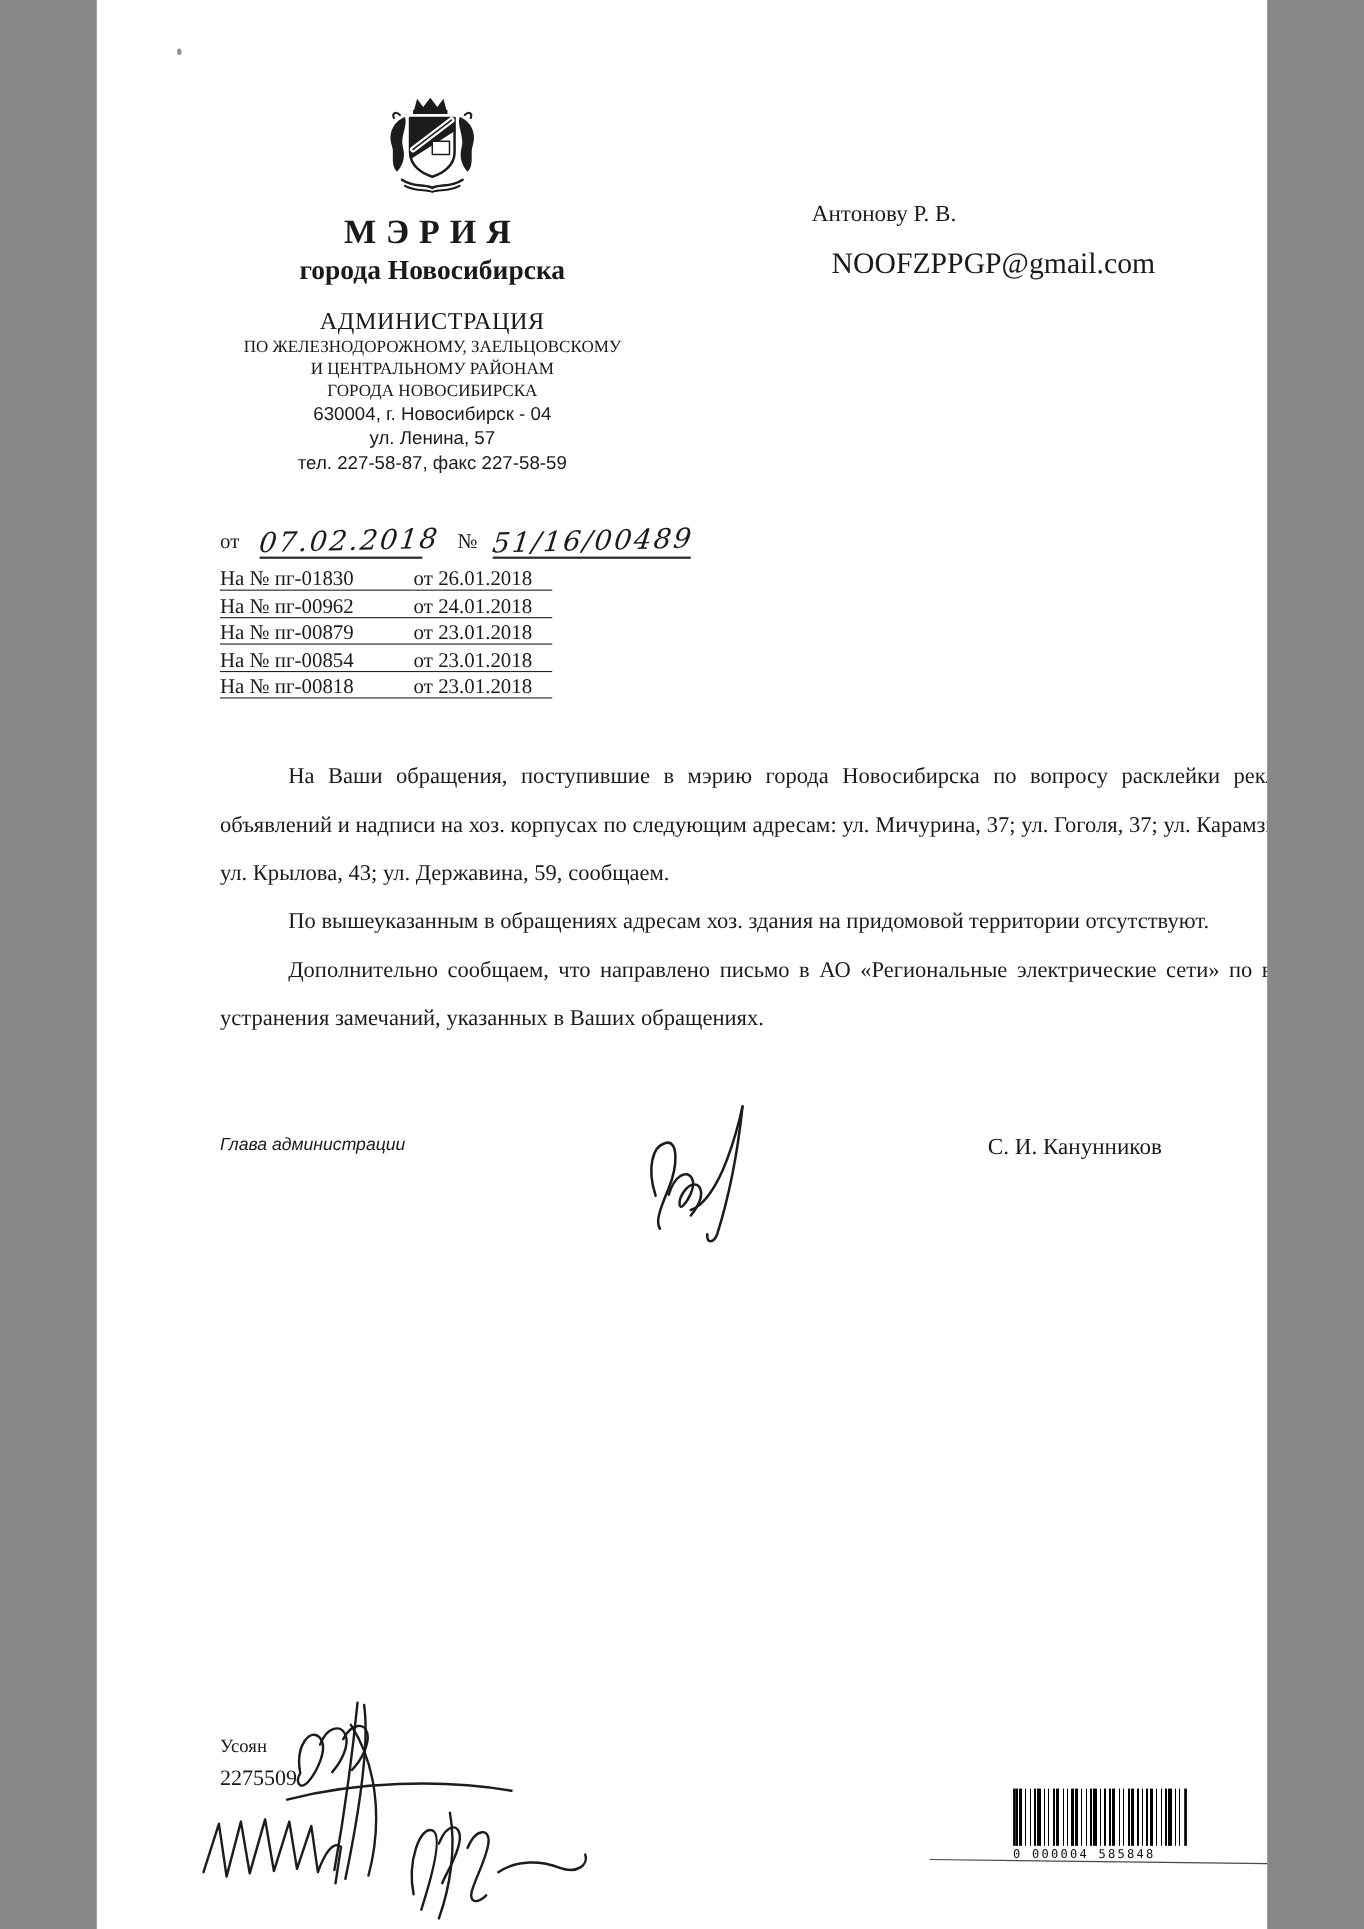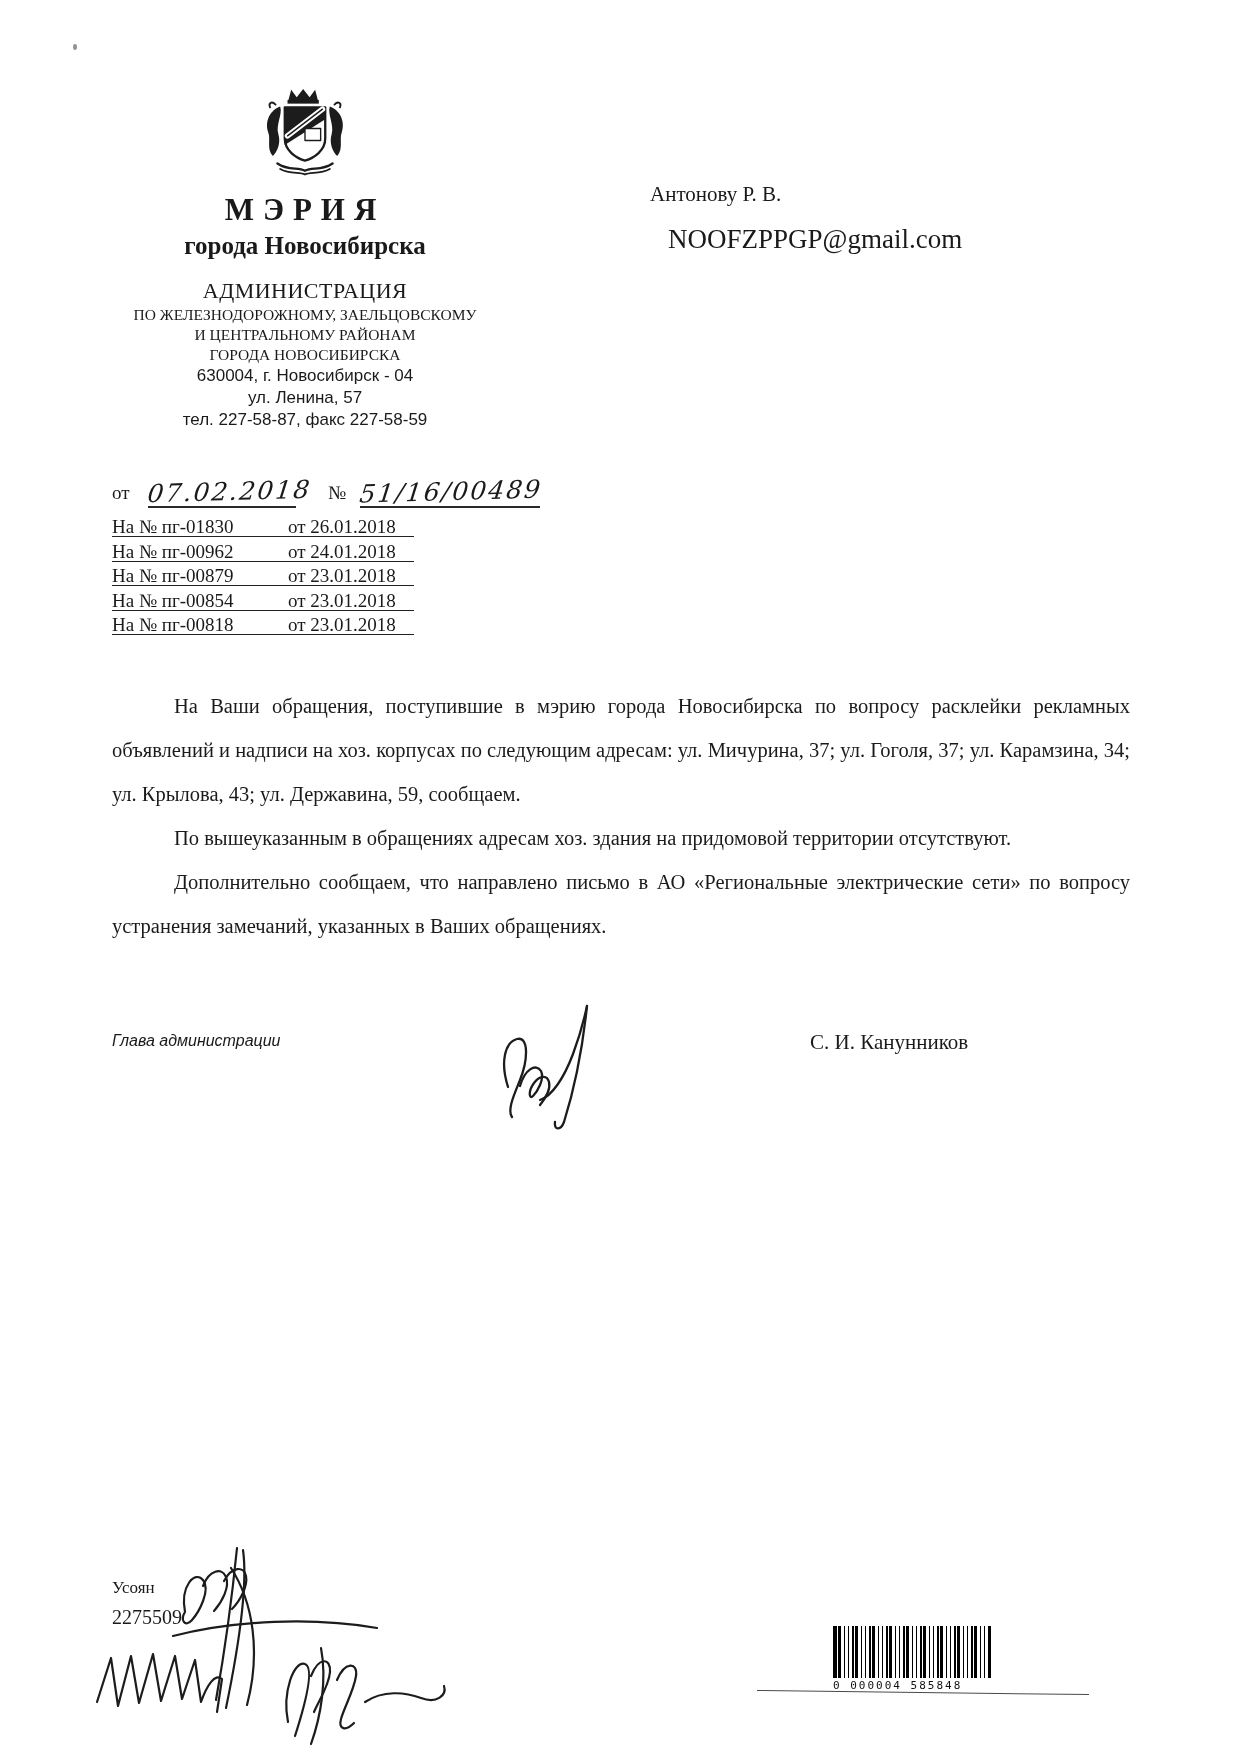--- a/index.html
+++ b/index.html
@@ -1,19 +1,19 @@
 <!DOCTYPE html>
 <html><head>
 <meta charset="utf-8">
 <style>
   * { margin:0; padding:0; box-sizing:border-box; }
   html,body { background:#888; }
   .page {
     position:relative;
-    width:1240px; height:1754px;
+    width:1064px; height:1754px;
     margin:0 auto;
     background:#ffffff;
     overflow:hidden;
     font-family:"Liberation Serif", serif;
     color:#1a1a1a;
   }
   .abs { position:absolute; }
 
   
   .lh-col { left:95px; top:88px; width:420px; text-align:center; }

